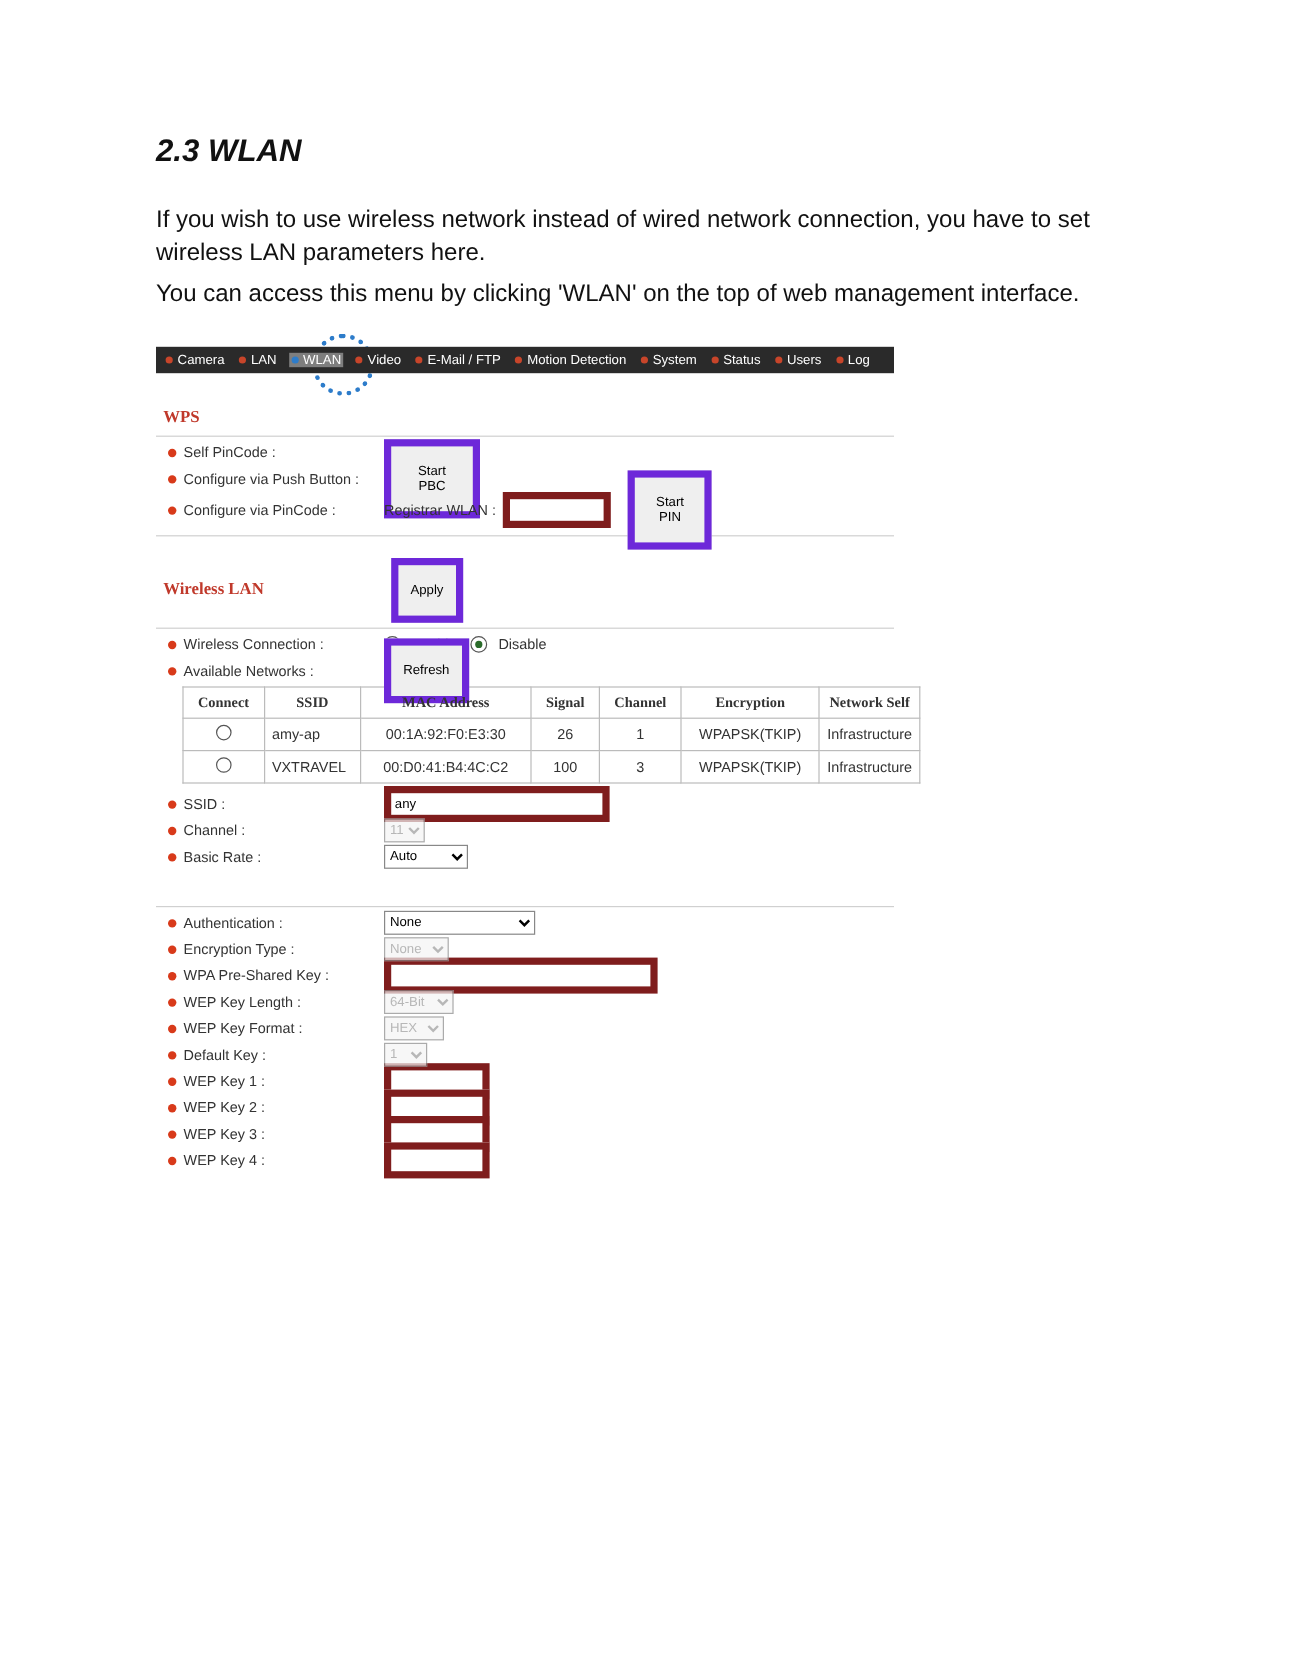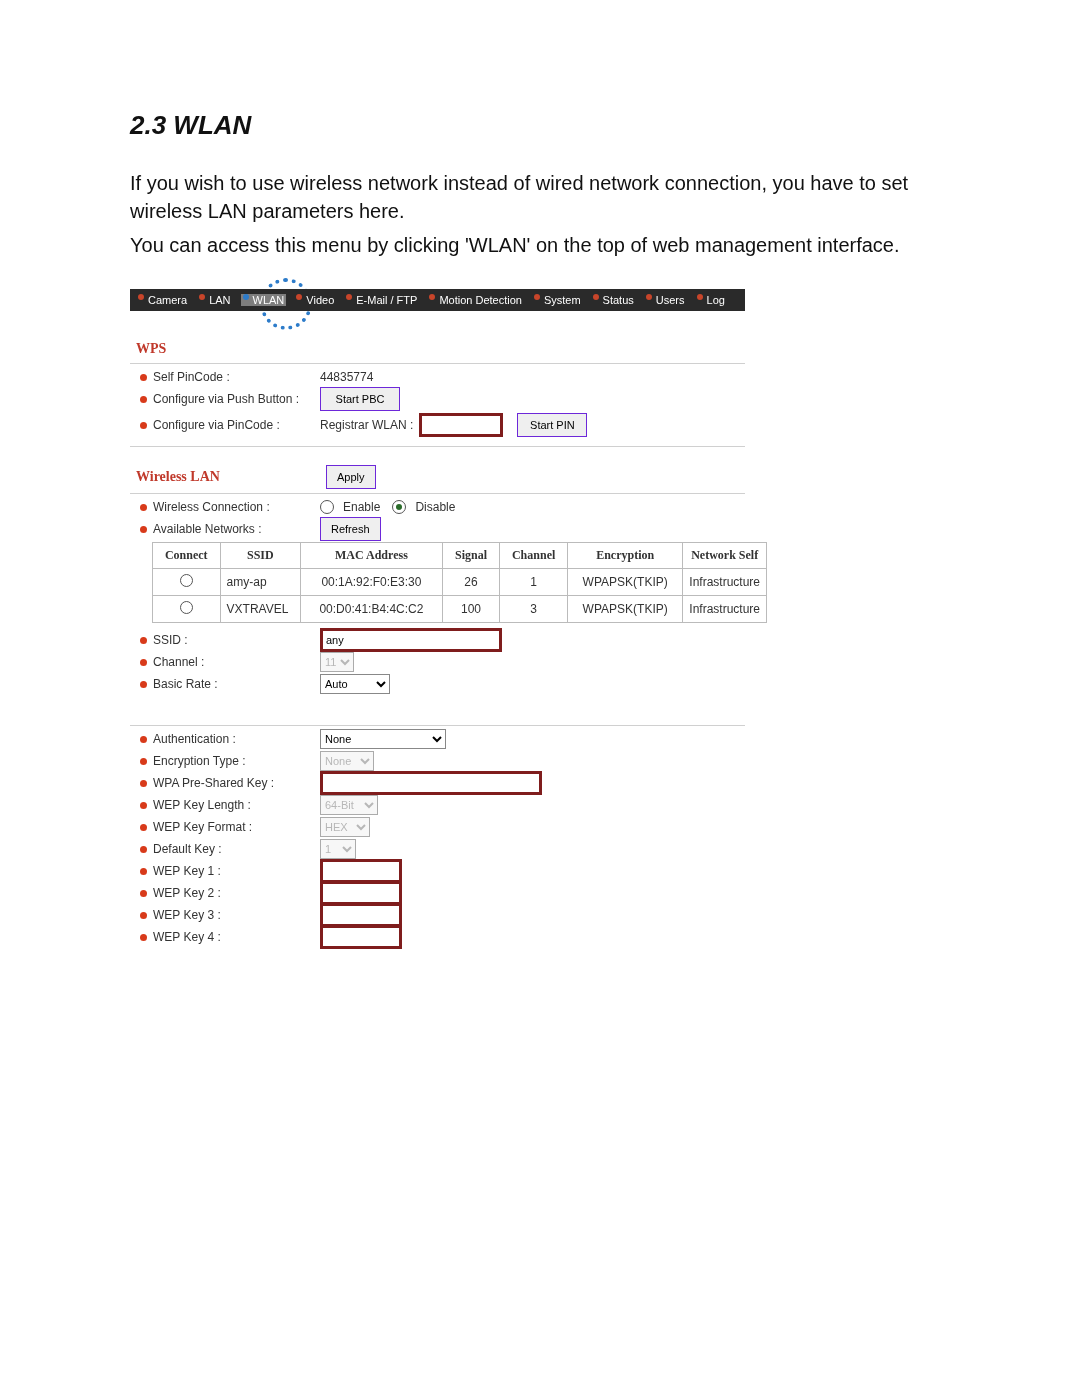--- a/index.html
+++ b/index.html
@@ -43,21 +43,21 @@
     height: 22px;
     background: #2a2a2a;
     color: #fff;
     display: flex;
     align-items: center;
     padding-left: 6px;
     font-size: 11px;
   }
   .nav-item {
     display: flex;
-    align-items: flex-start;
+    align-items: center;
     margin-right: 8px;
     padding: 0 2px;
   }
   .nav .bullet {
     width: 6px;
     height: 6px;
     border-radius: 50%;
     background: #c8452a;
     margin-right: 4px;
   }
@@ -113,30 +113,30 @@
   }
   .row-value {
     display: flex;
     align-items: center;
     gap: 6px;
     font-size: 12px;
   }
   .btn {
     font-family: Tahoma, Arial, sans-serif;
     font-size: 11px;
-    padding: 5px 10px;
-    border: 1px solid #6d28d9;
+    padding: 15px 10px;
+    border: 6px solid #6d28d9;
     background: #efefef;
     cursor: pointer;
   }
   .txtinput {
     font-family: Tahoma, Arial, sans-serif;
     font-size: 11px;
     padding: 1px 3px;
-    border: 3px solid #7f1d1d;
+    border: 6px solid #7f1d1d;
     height: 16px;
     box-sizing: content-box;
   }
   select {
     font-family: Tahoma, Arial, sans-serif;
     font-size: 11px;
     border: 1px solid #888;
     height: 20px;
     background: #fff;
   }

